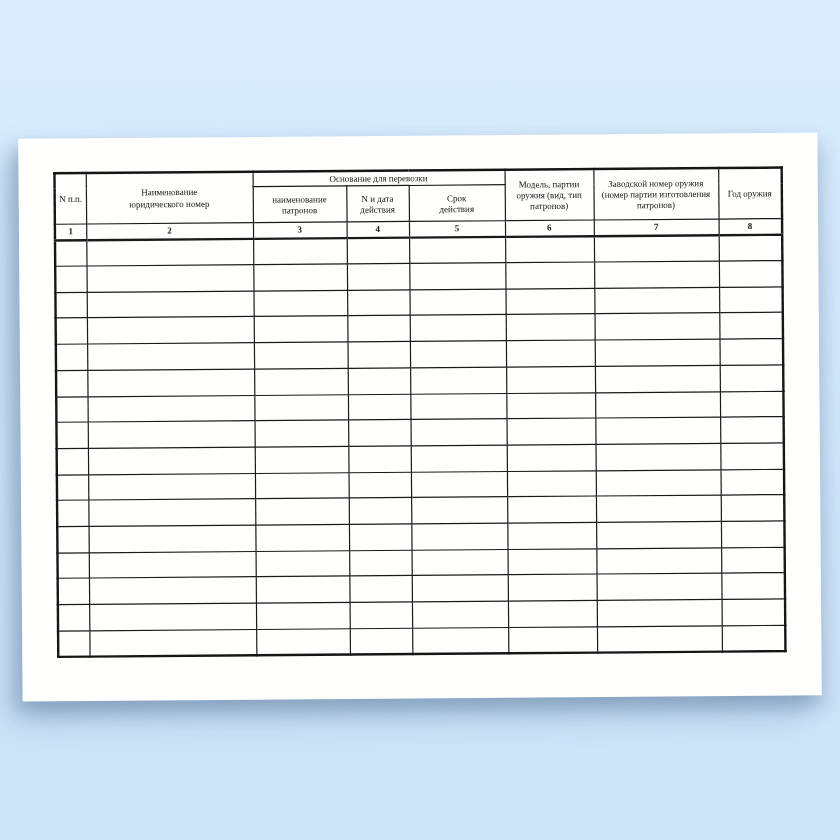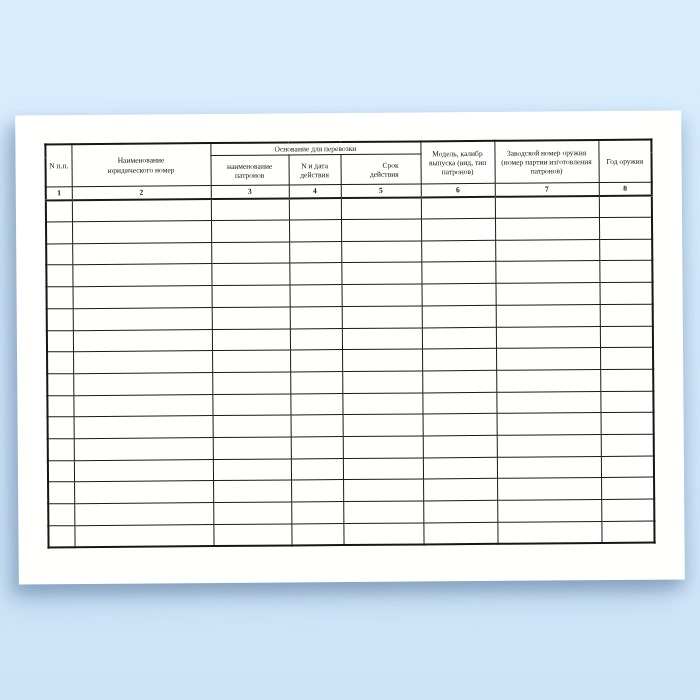--- a/index.html
+++ b/index.html
@@ -54,21 +54,21 @@
   tr.band-top { height: 12px; }
   tr.band-sub { height: 30px; }
   tr.num-row  { height: 13px; }
   tr.num-row td {
     border-bottom-width: 2.4px;
     font-weight: 700;
     font-size: 7.5px;
   }
   tbody.fill tr { height: 21.7px; }
   .wrap-narrow { display: inline-block; max-width: 92px; }
-  .wrap-xnarrow { display: inline-block; max-width: 36px; text-align: right; }
+  .wrap-xnarrow { display: inline-block; max-width: 36px; }
 </style>
 </head>
 <body>
 
 <div class="scene">
   <div class="paper">
     <table class="registry">
       <colgroup>
         <col style="width:26px">
         <col style="width:139px">
@@ -77,21 +77,21 @@
         <col style="width:80px">
         <col style="width:74px">
         <col style="width:104px">
         <col style="width:53px">
       </colgroup>
       <thead>
         <tr class="band-top">
           <th rowspan="2">N п.п.</th>
           <th rowspan="2"><span class="wrap-narrow">Наименование юридического номер</span></th>
           <th colspan="3">Основание для перевозки</th>
-          <th rowspan="2">Модель, калибр выпуска (вид, тип патронов)</th>
+          <th rowspan="2">Модель, партии оружия (вид, тип патронов)</th>
           <th rowspan="2">Заводской номер оружия (номер партии изготовления патронов)</th>
           <th rowspan="2">Год оружия</th>
         </tr>
         <tr class="band-sub">
           <th>наименование патронов</th>
           <th>N и дата действия</th>
           <th><span class="wrap-xnarrow">Срок действия</span></th>
         </tr>
         <tr class="num-row">
           <td>1</td>

